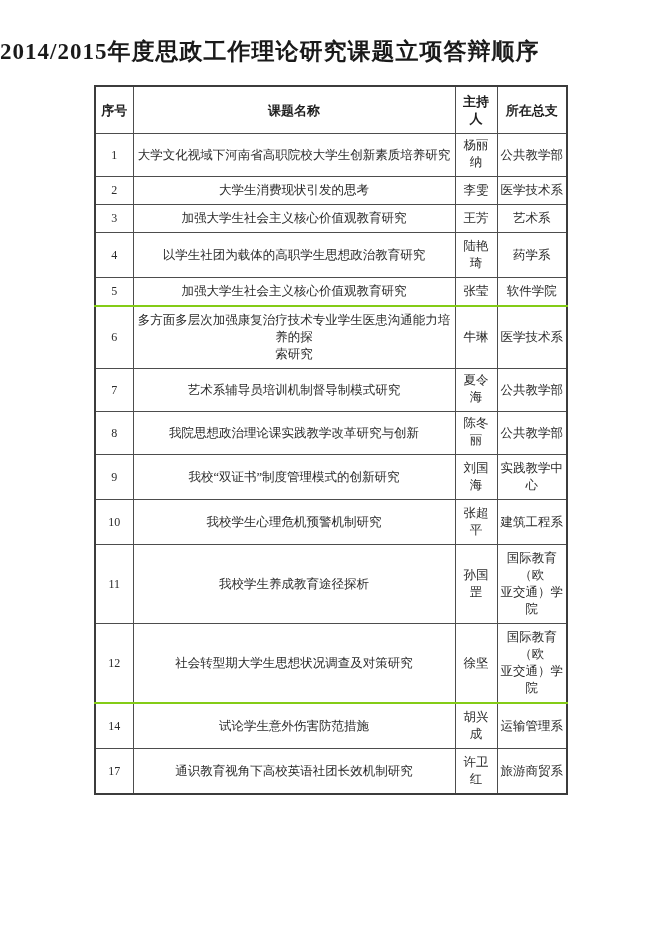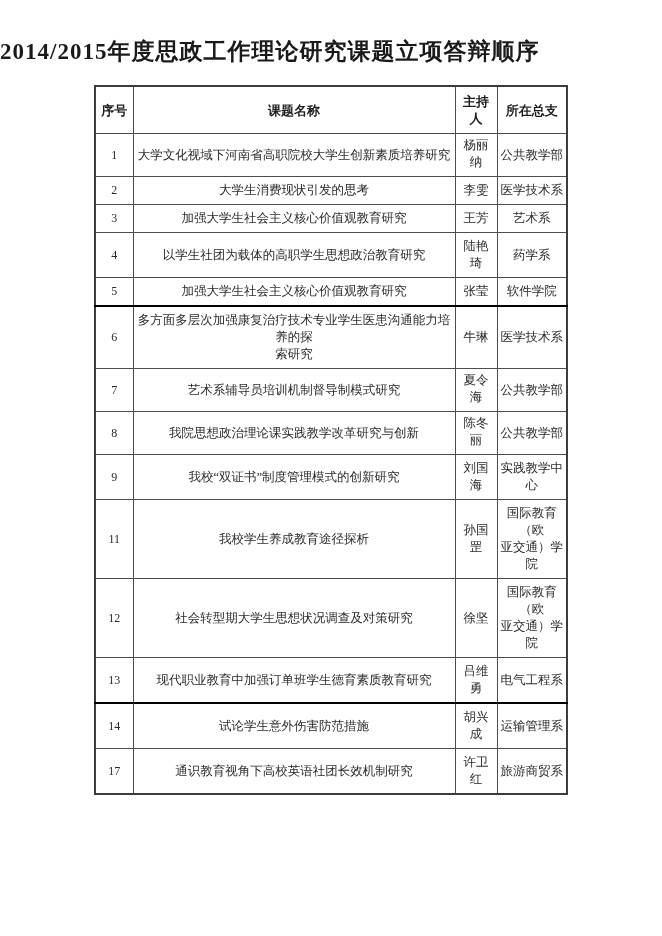--- a/index.html
+++ b/index.html
@@ -46,21 +46,21 @@
     font-size: 13px;
     font-weight: bold;
     padding: 6px 2px;
     color: #1e1e1e;
   }
   td {
     font-size: 12.5px;
     color: #2b2b2b;
   }
   td.no-cell { font-size: 12px; }
-  tr.thick-top > td { border-top: 2px solid #000000; }
+  tr.thick-top > td { border-top: 2px solid #84cc16; }
   td.raised {
     vertical-align: top;
     padding-top: 3px;
     margin-top: 32px;
   }
 </style>
 </head>
 <body>
 
 <h1 class="page-title">2014/2015年度思政工作理论研究课题立项答辩顺序</h1>
@@ -131,38 +131,38 @@
     <td class="dept-cell">公共教学部</td>
   </tr>
       <tr>
     <td class="no-cell">9</td>
     <td class="topic-cell">我校“双证书”制度管理模式的创新研究</td>
     <td class="host-cell">刘国
 海</td>
     <td class="dept-cell">实践教学中心</td>
   </tr>
       <tr>
+    <td class="no-cell">10</td>
+    <td class="topic-cell">我校学生心理危机预警机制研究</td>
+    <td class="host-cell">张超平</td>
+    <td class="dept-cell">建筑工程系</td>
+  </tr>
+      <tr>
     <td class="no-cell">11</td>
     <td class="topic-cell">我校学生养成教育途径探析</td>
     <td class="host-cell">孙国罡</td>
     <td class="dept-cell">国际教育（欧
 亚交通）学院</td>
   </tr>
       <tr>
     <td class="no-cell">12</td>
     <td class="topic-cell">社会转型期大学生思想状况调查及对策研究</td>
     <td class="host-cell">徐坚</td>
     <td class="dept-cell">国际教育（欧
 亚交通）学院</td>
-  </tr>
-      <tr>
-    <td class="no-cell">13</td>
-    <td class="topic-cell">现代职业教育中加强订单班学生德育素质教育研究</td>
-    <td class="host-cell">吕维勇</td>
-    <td class="dept-cell">电气工程系</td>
   </tr>
       <tr class="thick-top">
     <td class="no-cell">14</td>
     <td class="topic-cell">试论学生意外伤害防范措施</td>
     <td class="host-cell">胡兴成</td>
     <td class="dept-cell">运输管理系</td>
   </tr>
       <tr>
     <td class="no-cell">17</td>
     <td class="topic-cell">通识教育视角下高校英语社团长效机制研究</td>

